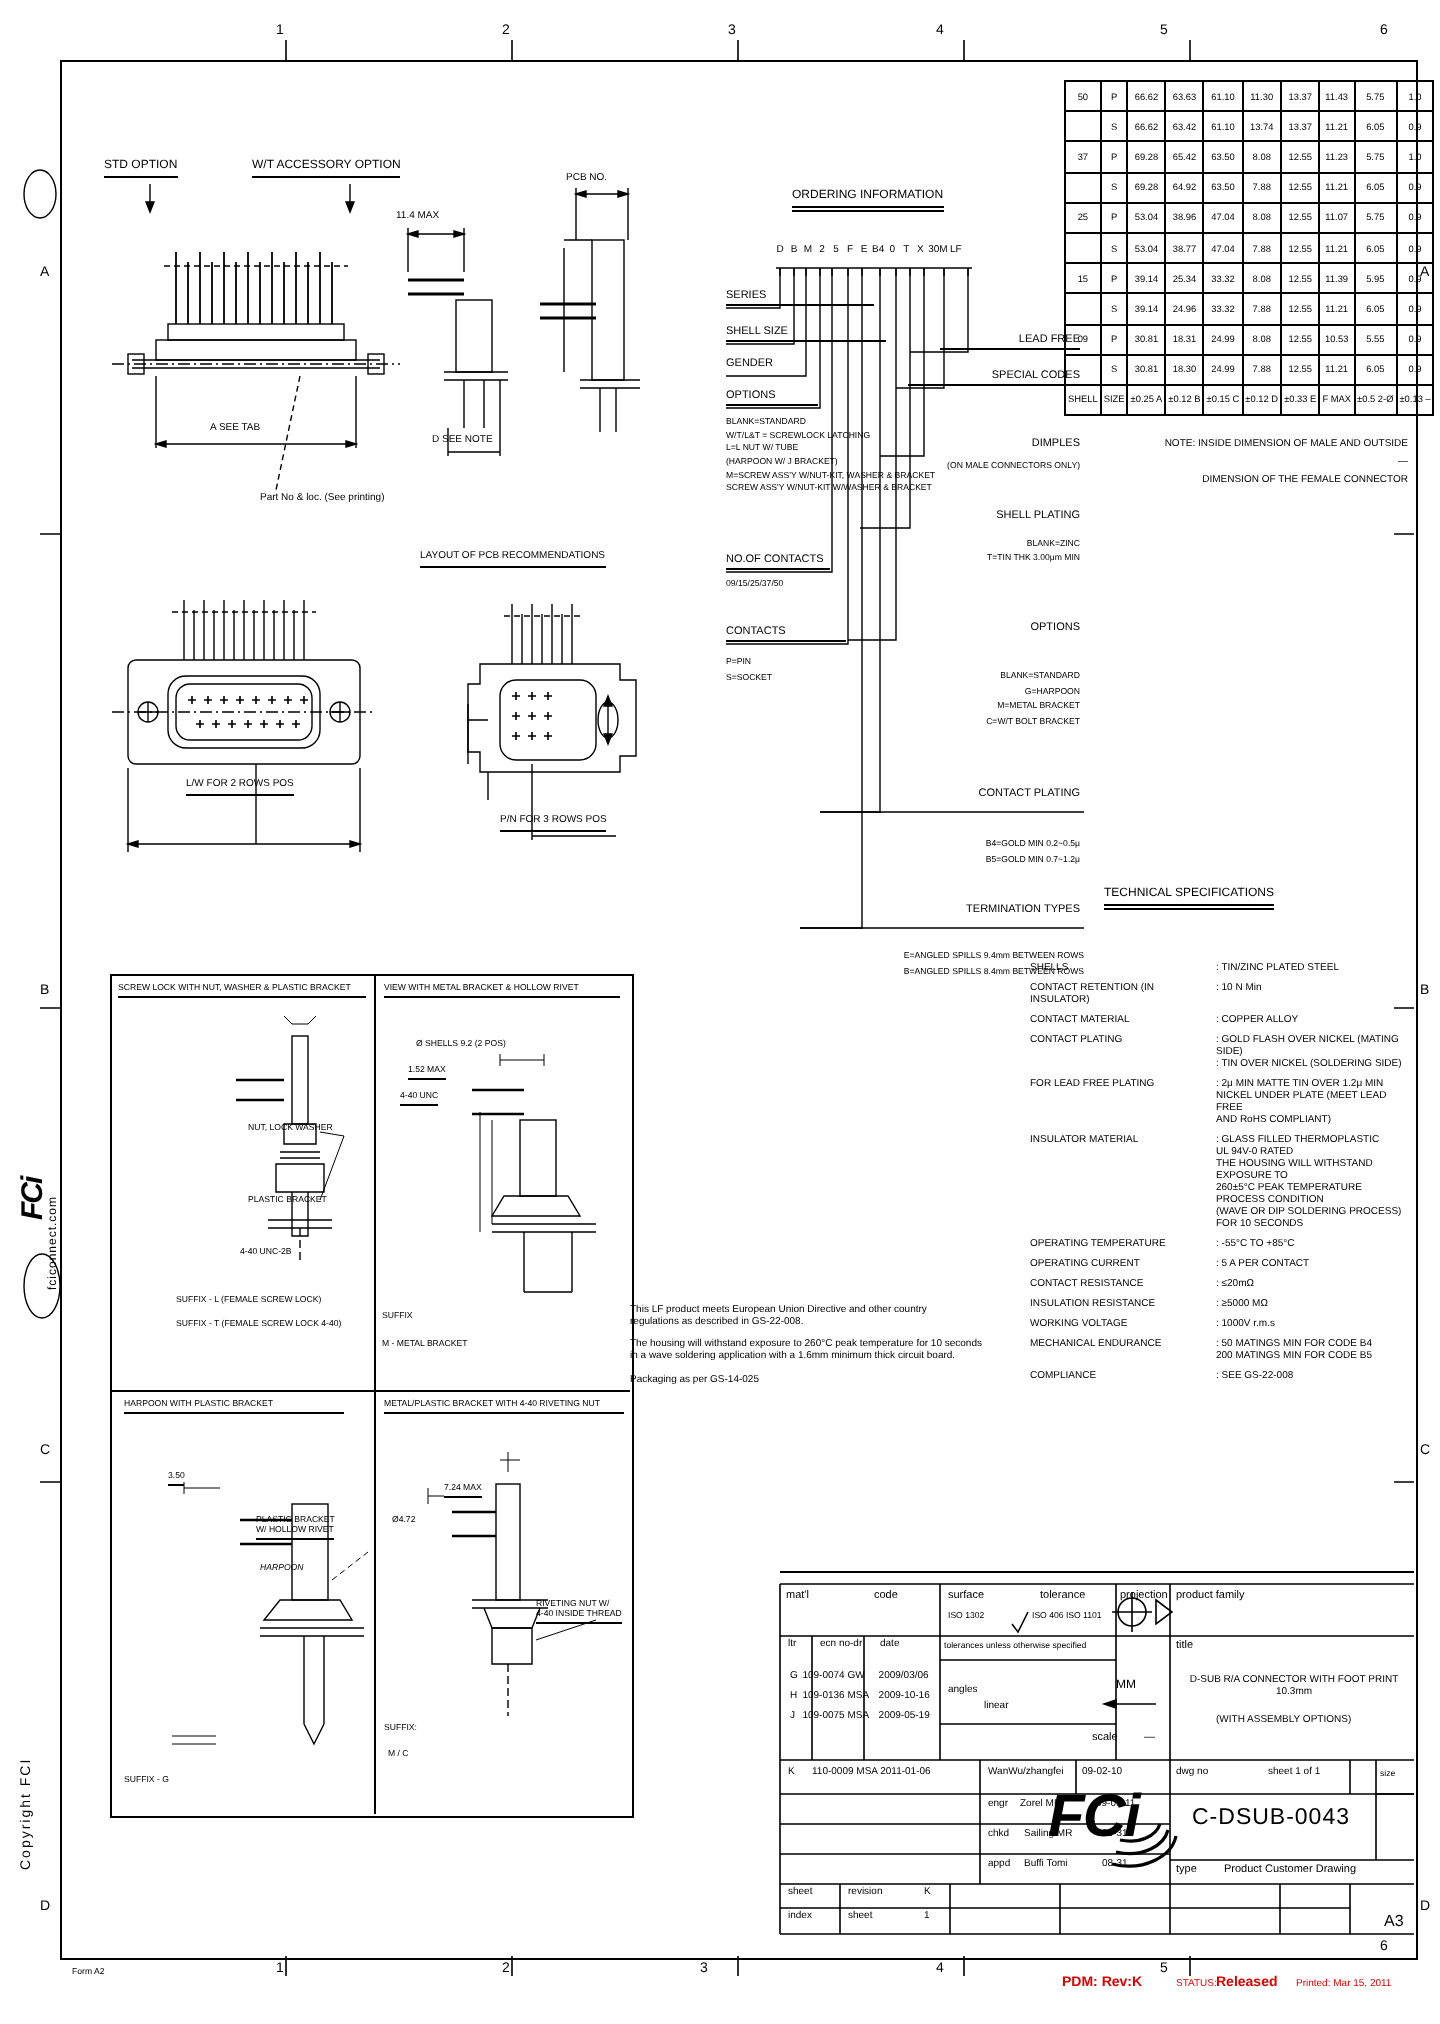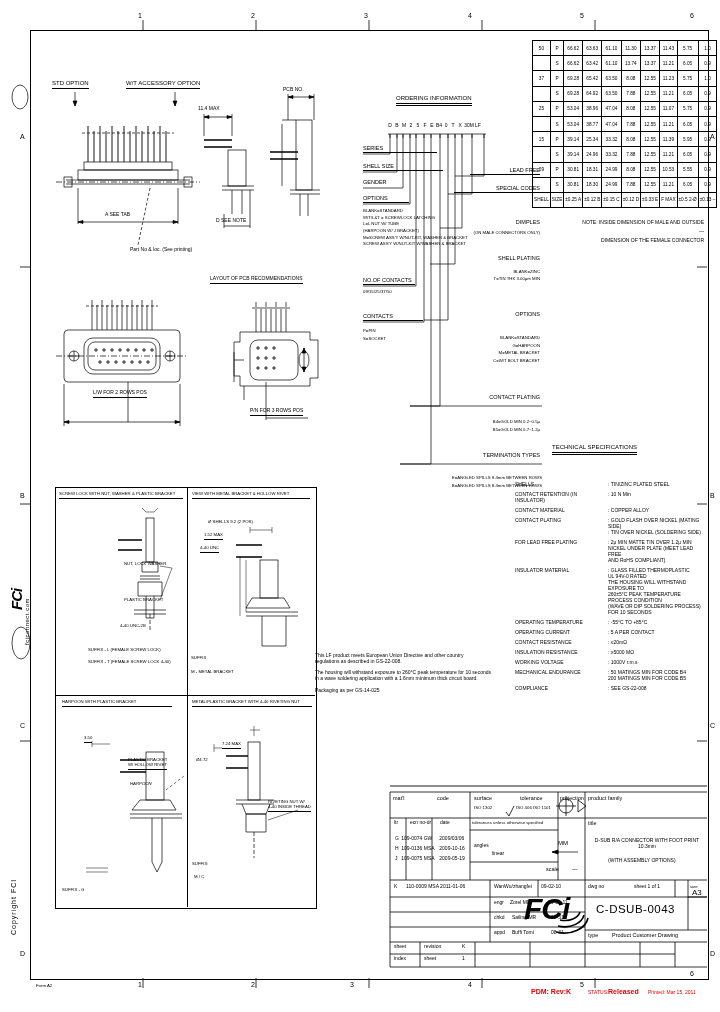--- a/index.html
+++ b/index.html
@@ -618,21 +618,21 @@
   <span class="lbl t5" style="left:494px;top:930px;">appd</span>
   <span class="lbl t5" style="left:512px;top:930px;">Buffi Tomi</span>
   <span class="lbl t5" style="left:551px;top:930px;">08-31</span>
 
   <div class="lbl fci-logo" style="left:524px;top:892px;font-size:30px;">FCi</div>
 
   <span class="lbl t5" style="left:588px;top:884px;">dwg no</span>
   <span class="lbl t5" style="left:634px;top:884px;">sheet 1 of 1</span>
   <span class="lbl t4" style="left:690px;top:885px;">size</span>
   <span class="lbl t11" style="left:596px;top:903px;letter-spacing:0.5px;">C-DSUB-0043</span>
-  <span class="lbl t8" style="left:692px;top:888px;text-align:right;">A3</span>
+  <span class="lbl t8" style="left:692px;top:956px;text-align:right;">A3</span>
   <span class="lbl t55" style="left:588px;top:932px;">type</span>
   <span class="lbl t55" style="left:612px;top:932px;">Product Customer Drawing</span>
 
   <span class="lbl t5" style="left:394px;top:944px;">sheet</span>
   <span class="lbl t5" style="left:394px;top:956px;">index</span>
   <span class="lbl t5" style="left:424px;top:944px;">revision</span>
   <span class="lbl t5" style="left:462px;top:944px;">K</span>
   <span class="lbl t5" style="left:424px;top:956px;">sheet</span>
   <span class="lbl t5" style="left:462px;top:956px;">1</span>
 

